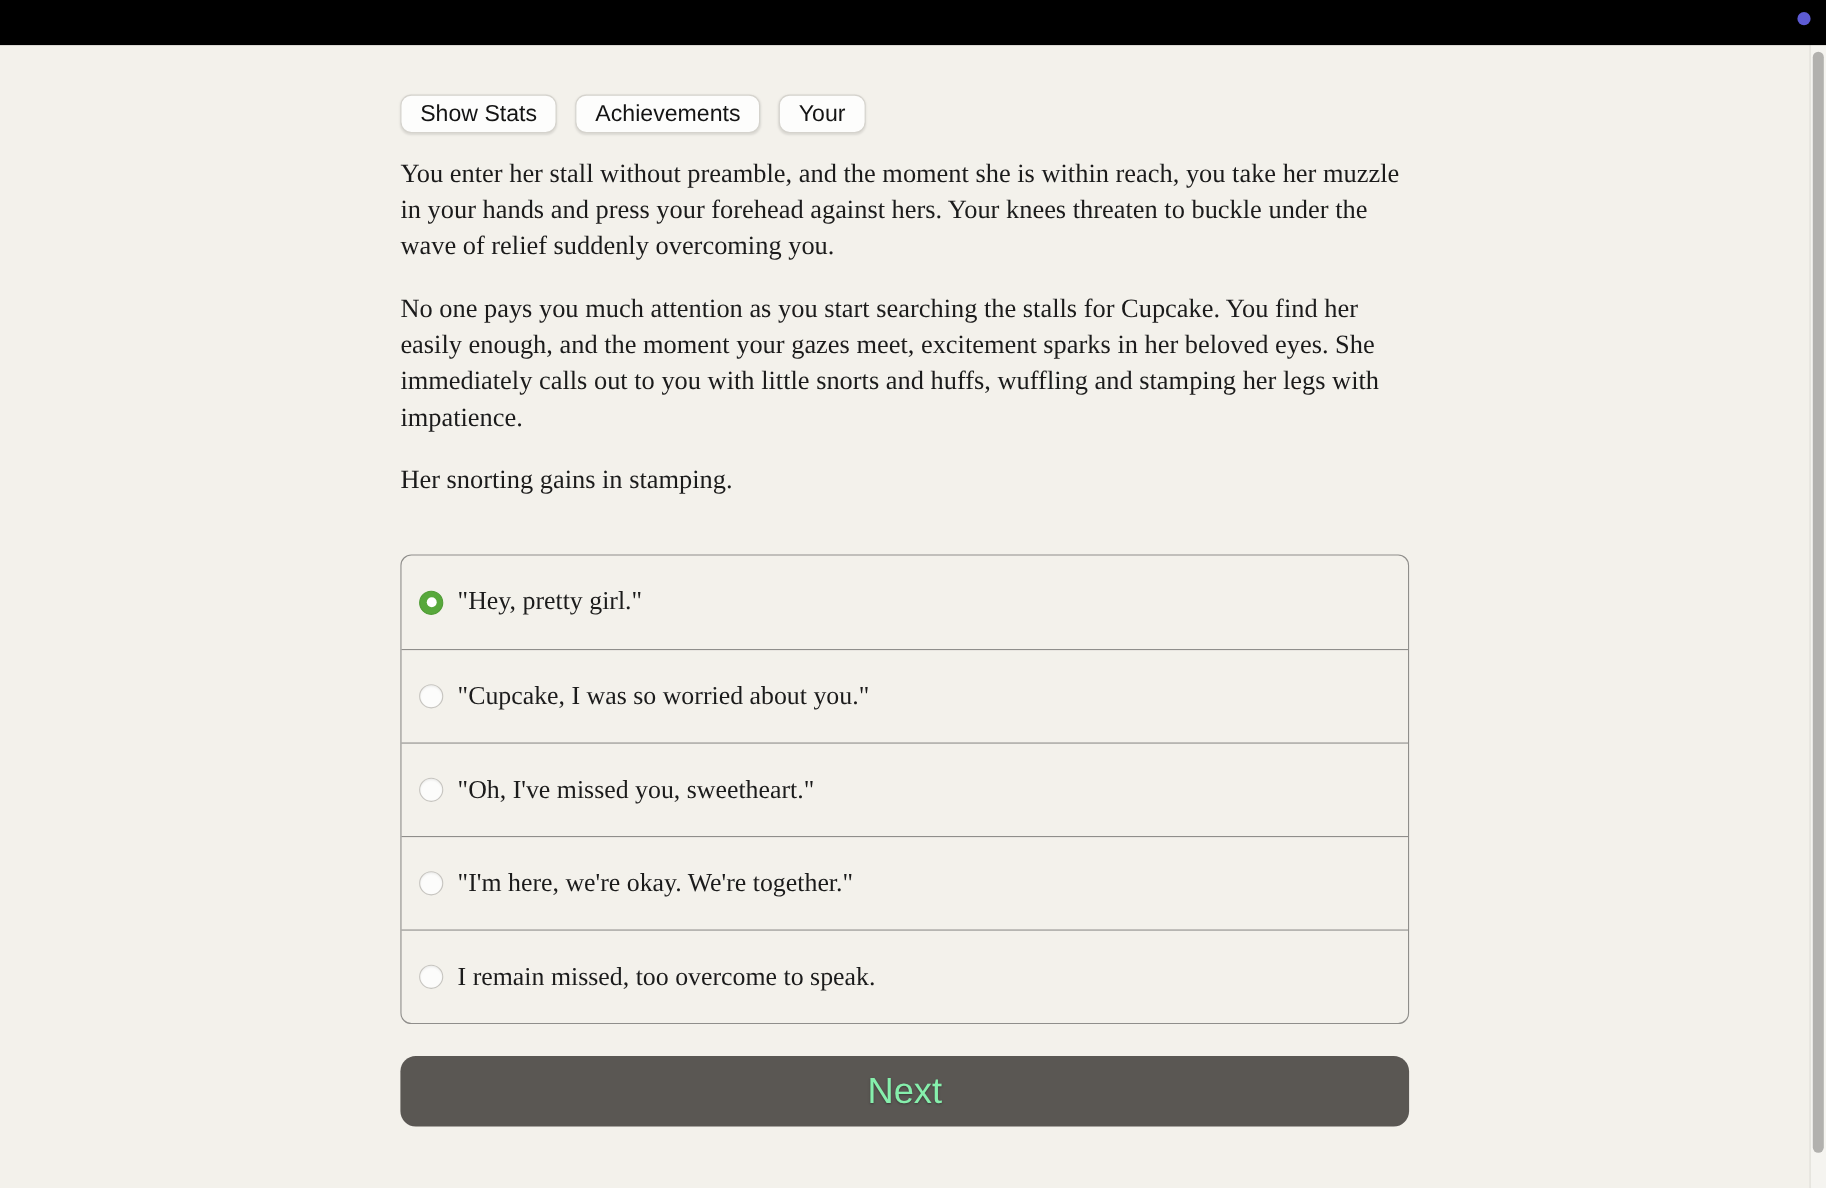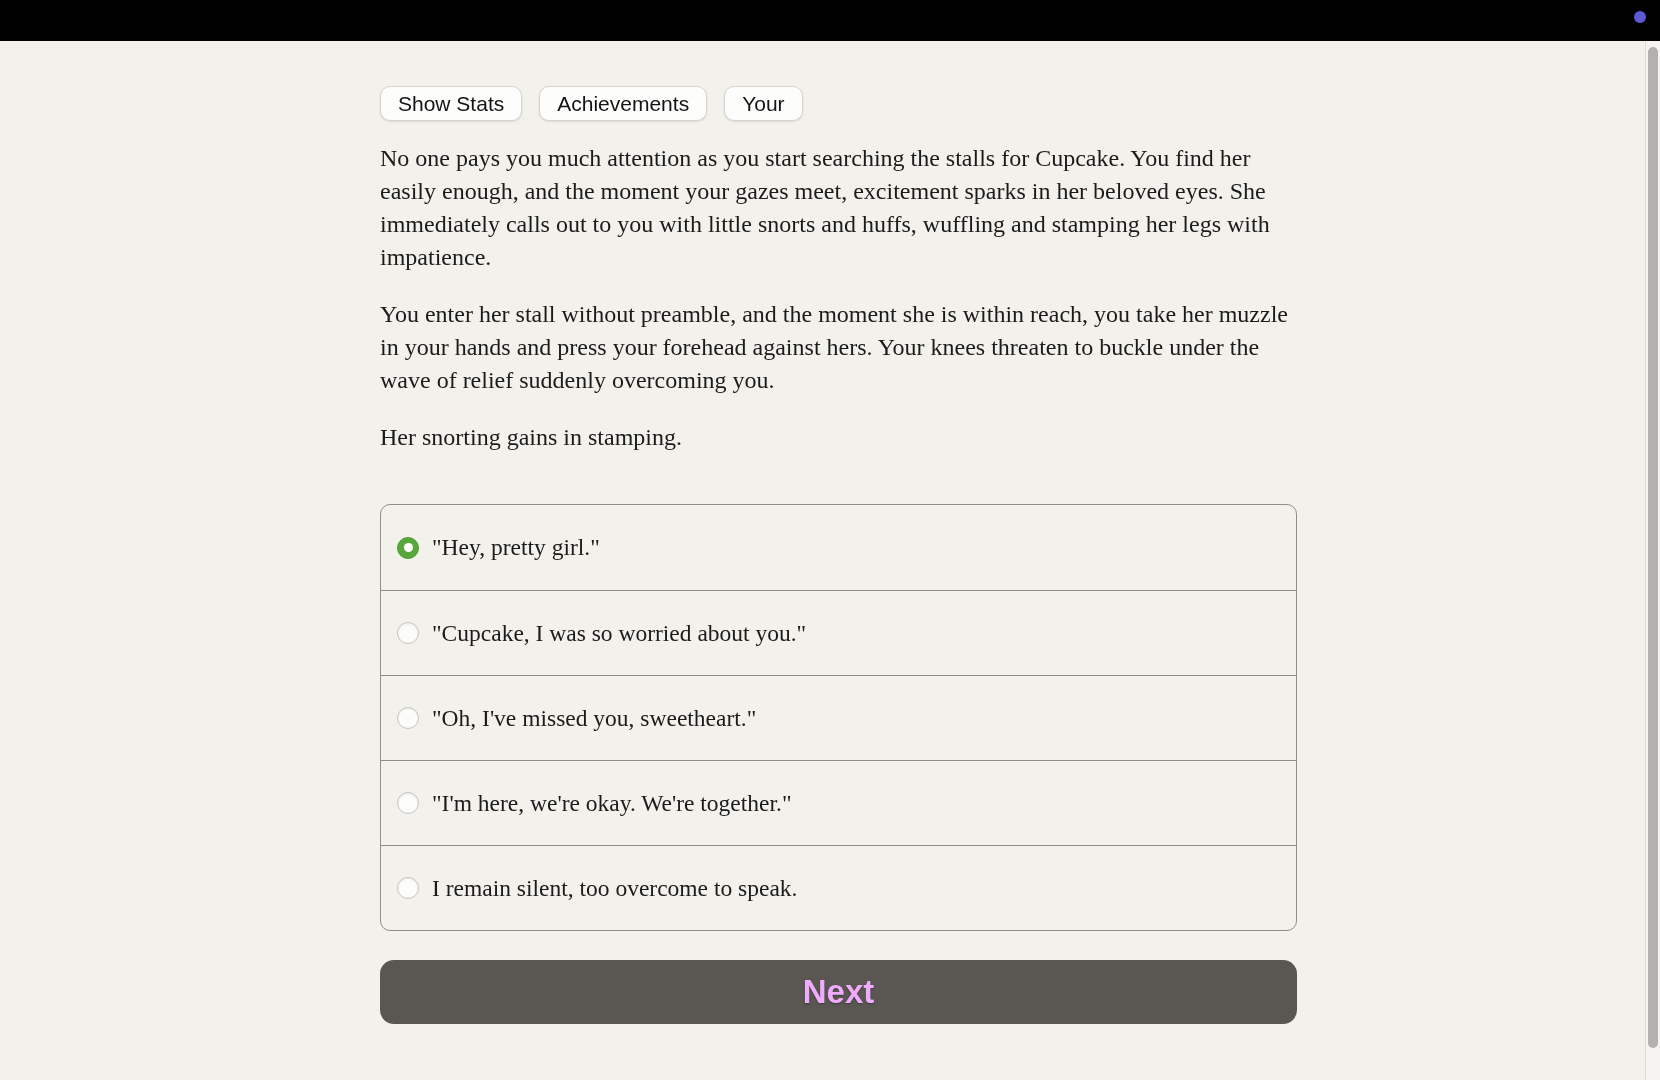--- a/index.html
+++ b/index.html
@@ -16,21 +16,21 @@
     width: 1660px; height: 41px;
     background: #000000;
     z-index: 5;
   }
   .status-dot {
     position: absolute; top: 11px; right: 14px;
     width: 12px; height: 12px; border-radius: 50%;
     background: #5d5bd4;
   }
   .main {
-    position: absolute; top: 41px; left: 16px;
+    position: absolute; top: 41px; left: 0;
     width: 1645px; height: 1026px;
     overflow: hidden;
   }
   .column { width: 917px; margin: 45px auto 0; }
   .toolbar { display: flex; gap: 17px; margin: 0 0 21px 0; }
   .tb-btn {
     font-family: "Liberation Sans", sans-serif;
     font-size: 21px; font-weight: 500; color: #141414;
     background: #fdfdfc;
     border: 1px solid #d5d3cd; border-radius: 10px;
@@ -77,23 +77,23 @@
   }
   .opt-label {
     font-family: "Liberation Serif", serif;
     font-size: 23.5px; color: #1b1b1b;
   }
   .next-btn {
     display: block; width: 100%; height: 64px;
     margin-top: 29px;
     background: #5a5753;
     border: none; border-radius: 14px;
-    color: #f0abfc;
+    color: #86efac;
     font-family: "Liberation Sans", sans-serif;
-    font-size: 33px; font-weight: bold;
+    font-size: 33px; font-weight: normal;
     text-shadow: 0 1px 2px rgba(0,0,0,0.35);
     cursor: pointer;
   }
   .scrollbar {
     position: absolute; top: 41px; right: 0;
     width: 15px; height: 1039px;
     background: #f5f4f0;
     border-left: 1px solid #dddbd5;
   }
   .scroll-thumb {
@@ -113,22 +113,22 @@
 <div class="main">
   <div class="column">
 
     <div class="toolbar">
       <button class="tb-btn">Show Stats</button>
       <button class="tb-btn">Achievements</button>
       <button class="tb-btn">Your</button>
     </div>
 
     <div class="story">
+      <p>You enter her stall without preamble, and the moment she is within reach, you take her muzzle in your hands and press your forehead against hers. Your knees threaten to buckle under the wave of relief suddenly overcoming you.</p>
       <p>No one pays you much attention as you start searching the stalls for Cupcake. You find her easily enough, and the moment your gazes meet, excitement sparks in her beloved eyes. She immediately calls out to you with little snorts and huffs, wuffling and stamping her legs with impatience.</p>
-      <p>You enter her stall without preamble, and the moment she is within reach, you take her muzzle in your hands and press your forehead against hers. Your knees threaten to buckle under the wave of relief suddenly overcoming you.</p>
       <p>Her snorting gains in stamping.</p>
     </div>
 
     <div class="options">
       <label class="opt-row">
         <span class="radio selected"></span>
         <span class="opt-label">"Hey, pretty girl."</span>
       </label>
       <label class="opt-row">
         <span class="radio"></span>
@@ -137,21 +137,21 @@
       <label class="opt-row">
         <span class="radio"></span>
         <span class="opt-label">"Oh, I've missed you, sweetheart."</span>
       </label>
       <label class="opt-row">
         <span class="radio"></span>
         <span class="opt-label">"I'm here, we're okay. We're together."</span>
       </label>
       <label class="opt-row">
         <span class="radio"></span>
-        <span class="opt-label">I remain silent, too overcome to speak.</span>
+        <span class="opt-label">I remain missed, too overcome to speak.</span>
       </label>
     </div>
 
     <button class="next-btn">Next</button>
 
   </div>
 </div>
 
 <div class="scrollbar">
   <div class="scroll-thumb"></div>

